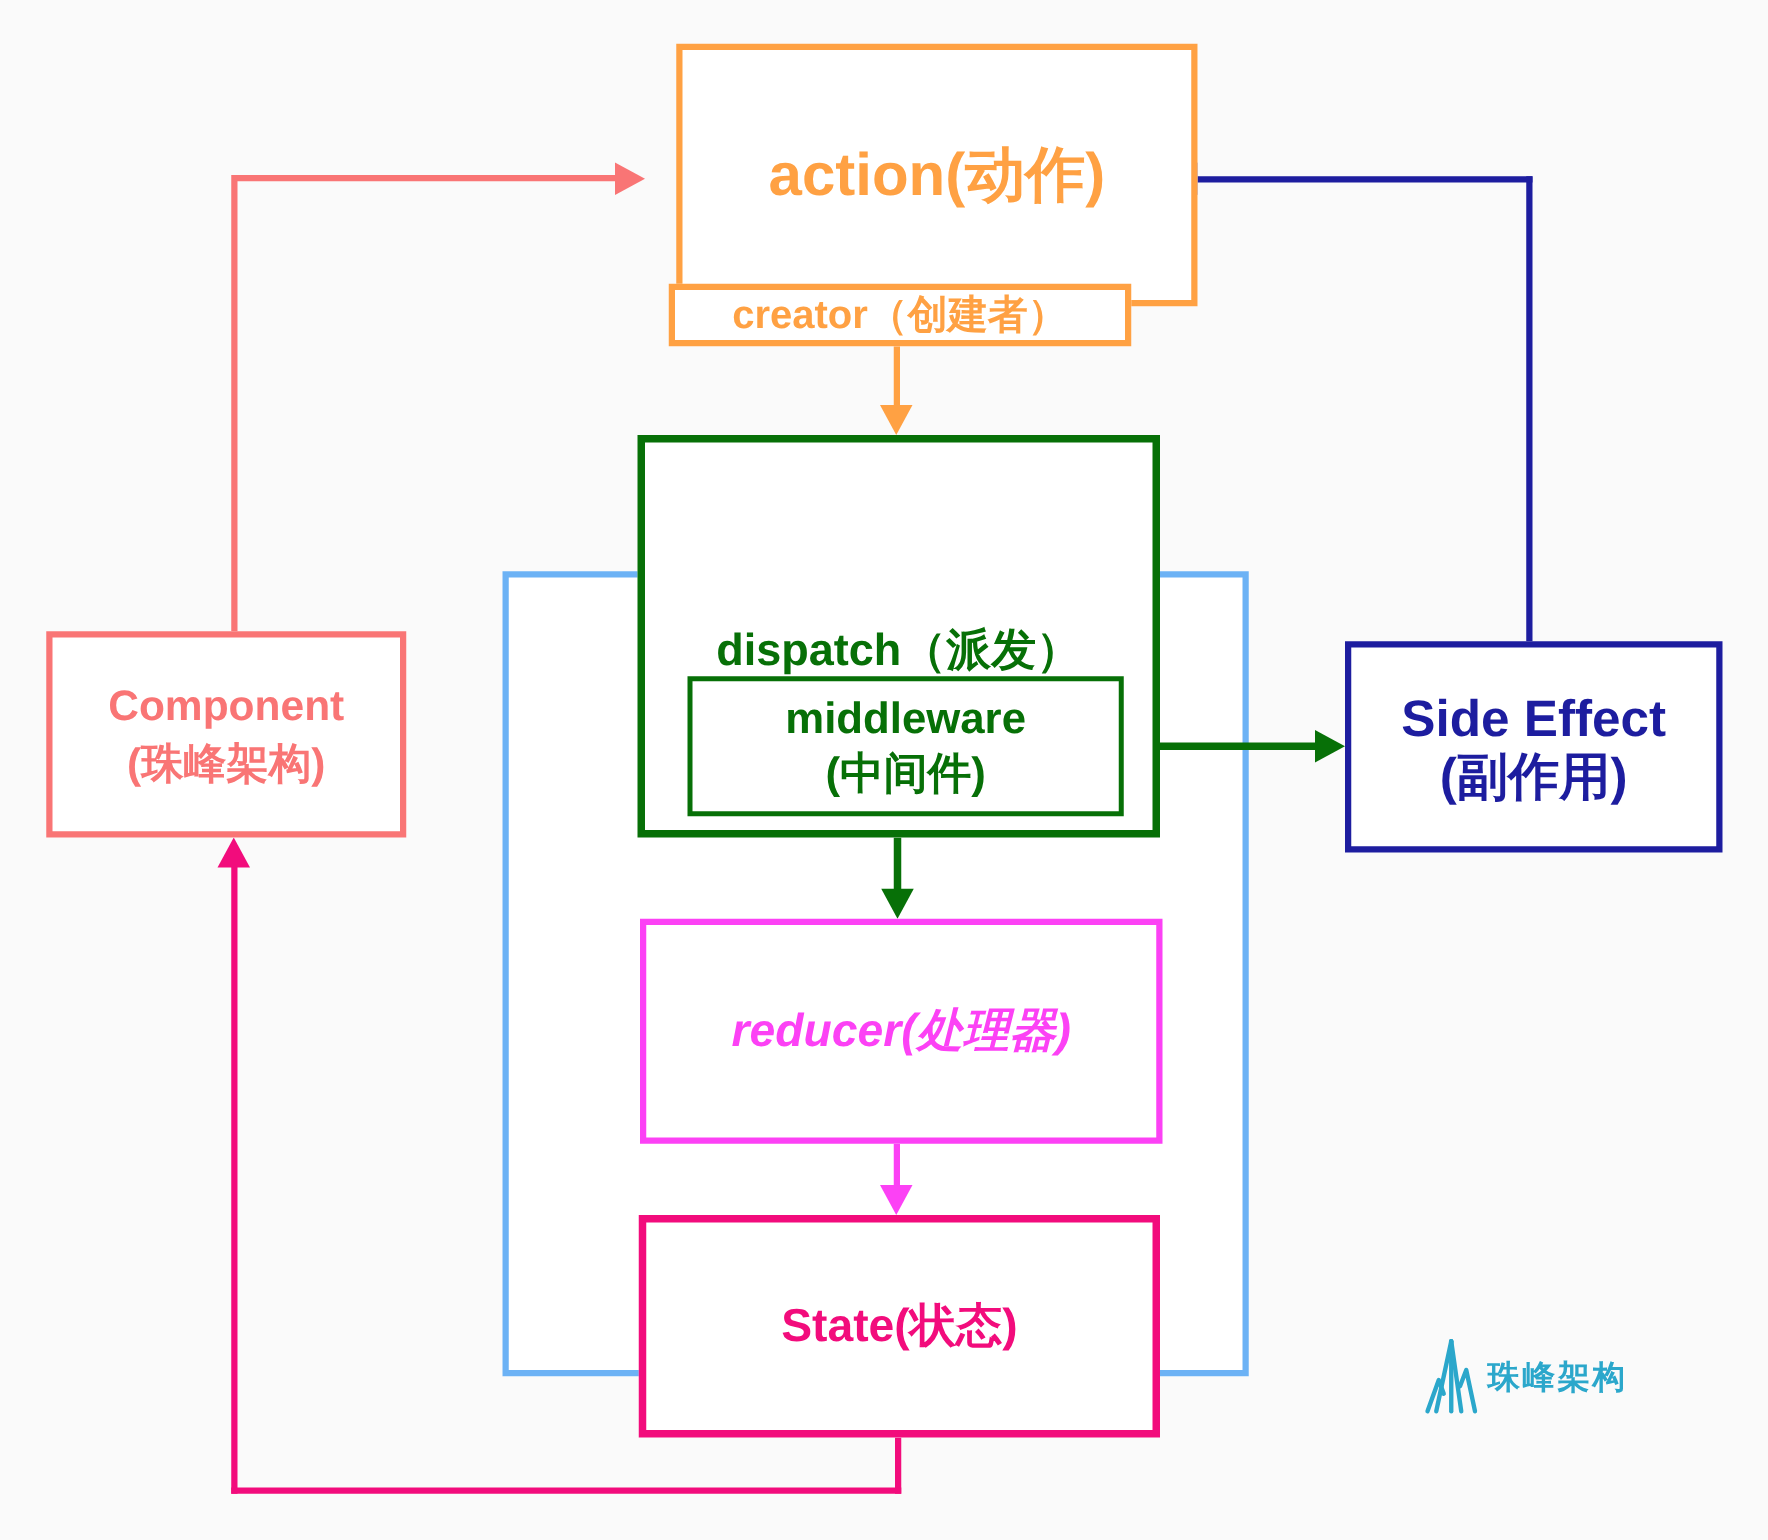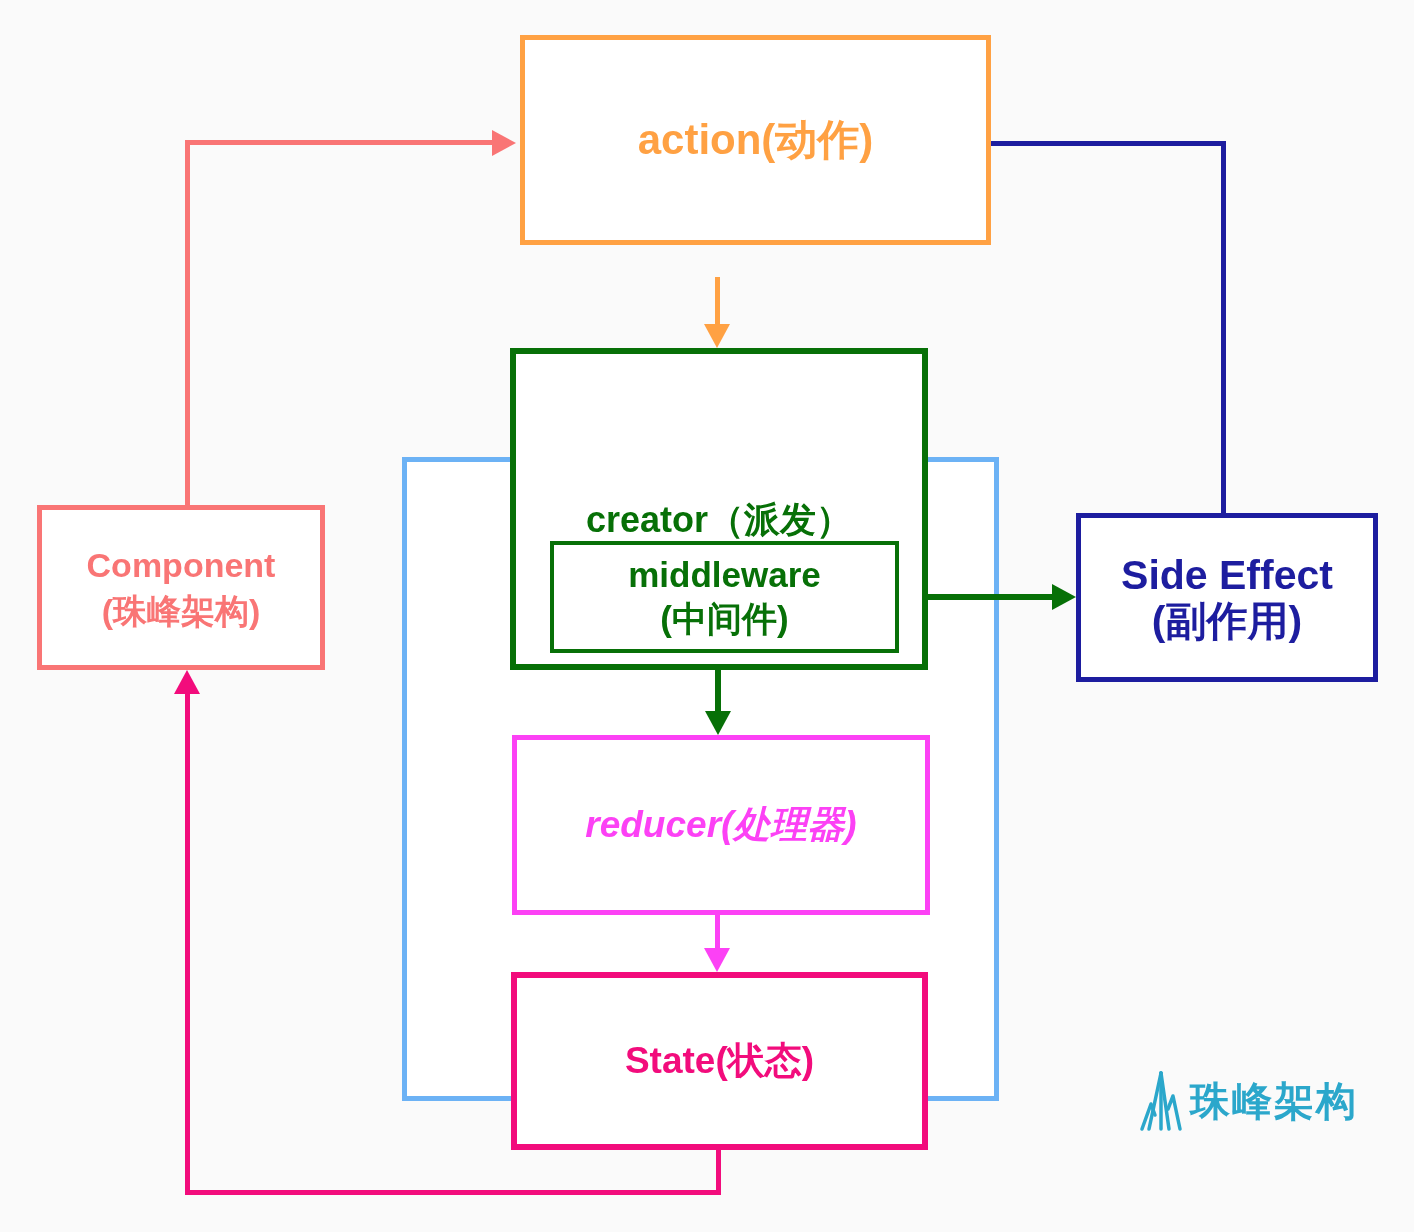--- a/index.html
+++ b/index.html
@@ -19,21 +19,21 @@
   .c-blue{color:#6CB2F5;}   .b-blue{border:5px solid #6CB2F5;}
   .c-magenta{color:#FC41F5;}.b-magenta{border:5px solid #FC41F5;}
   .c-pink{color:#F20C7C;}   .b-pink{border:6px solid #F20C7C;}
   .c-navy{color:#1D1D9F;}   .b-navy{border:5px solid #1D1D9F;}
   .c-wm{color:#2BA7CB;}
 
   .bg-salmon{background:#F97575;} .bg-navy{background:#1D1D9F;} .bg-orange{background:#FFA143;}
   .bg-green{background:#077007;}  .bg-magenta{background:#FC41F5;} .bg-pink{background:#F20C7C;}
 
   .wm{position:absolute;left:1138px;top:1070px;display:flex;align-items:center;gap:6px;z-index:3;}
-  .wm-text{font-size:40px;font-weight:bold;letter-spacing:2px;}
+  .wm-text{font-size:26px;font-weight:bold;letter-spacing:2px;}
 </style>
 </head>
 <body>
 
 <div class="canvas">
 
   <div class="box b-blue" style="left:402px;top:457px;width:597px;height:644px;z-index:1;"></div>
 
   <div class="line bg-salmon" style="left:185px;top:140px;width:5px;height:367px;"></div>
   <div class="line bg-salmon" style="left:188px;top:140px;width:306px;height:5px;"></div>
@@ -53,27 +53,30 @@
   <div class="head" style="left:705px;top:711px;border-left:13px solid transparent;border-right:13px solid transparent;border-top:24px solid #077007;"></div>
 
   <div class="line bg-magenta" style="left:715px;top:915px;width:5px;height:34px;"></div>
   <div class="head" style="left:704px;top:948px;border-left:13px solid transparent;border-right:13px solid transparent;border-top:24px solid #FC41F5;"></div>
 
   <div class="line bg-pink" style="left:716px;top:1150px;width:5px;height:45px;"></div>
   <div class="line bg-pink" style="left:185px;top:1190px;width:536px;height:5px;"></div>
   <div class="line bg-pink" style="left:185px;top:692px;width:5px;height:503px;"></div>
   <div class="head" style="left:174px;top:670px;border-left:13px solid transparent;border-right:13px solid transparent;border-bottom:24px solid #F20C7C;"></div>
 
-  <div class="box b-orange c-orange" style="left:520px;top:35px;width:471px;height:210px;font-size:42px;">
+  <div class="box b-orange c-orange" style="left:541px;top:35px;width:417px;height:210px;font-size:48px;">
     <span class="lbl">action(动作)</span>
   </div>
 
+  <div class="box b-orange c-orange" style="left:535px;top:227px;width:370px;height:50px;font-size:32px;z-index:4;">
+    <span class="lbl">creator（创建者）</span>
+  </div>
 
   <div class="box b-green c-green" style="left:510px;top:348px;width:418px;height:322px;justify-content:flex-start;">
-    <span class="lbl" style="font-size:36px;margin-top:142px;">creator（派发）</span>
+    <span class="lbl" style="font-size:36px;margin-top:142px;">dispatch（派发）</span>
   </div>
 
   <div class="box b-green-thin c-green" style="left:550px;top:541px;width:349px;height:112px;font-size:35px;line-height:44px;z-index:4;">
     <span class="lbl">middleware</span>
     <span class="lbl">(中间件)</span>
   </div>
 
   <div class="box b-magenta c-magenta" style="left:512px;top:735px;width:418px;height:180px;font-size:37px;font-style:italic;">
     <span class="lbl">reducer(处理器)</span>
   </div>

